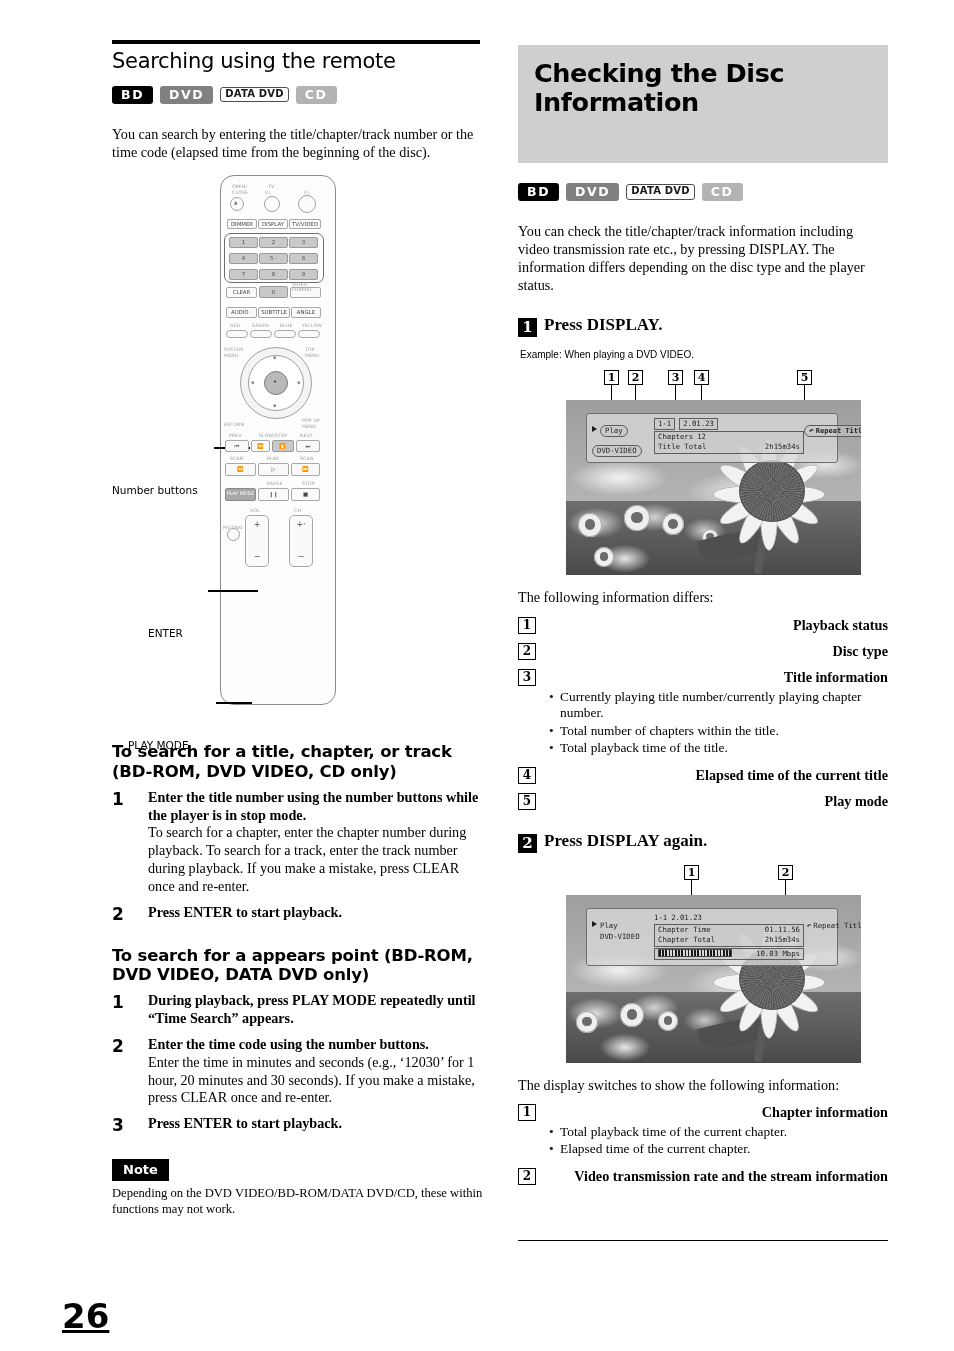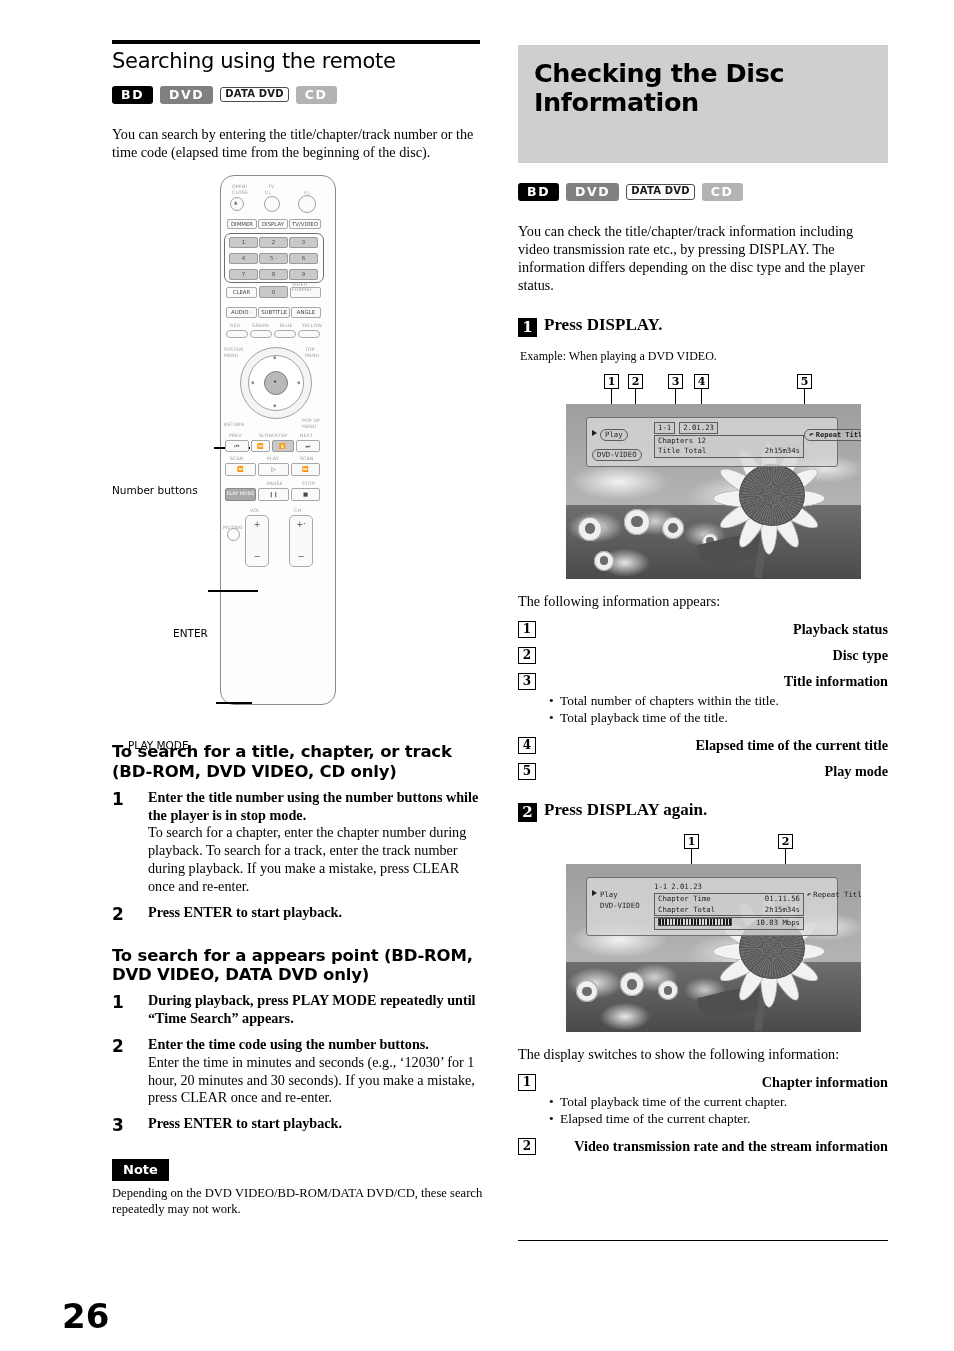--- a/index.html
+++ b/index.html
@@ -103,21 +103,21 @@
 
   .bignum {
     display:inline-block; background:#000; color:#fff;
     font-family:"DejaVu Serif", serif; font-weight:bold; font-size:15px;
     width:19px; height:19px; line-height:19px; text-align:center;
     vertical-align:-2px; margin-right:7px;
   }
   h3.stepbig {
     font-size:17px; font-weight:bold; margin:20px 0 12px 0; line-height:1.2;
   }
-  .example { font-family:Liberation Serif, serif; font-size:12px; margin:0 0 10px 2px; }
+  .example { font-family:Liberation Sans, sans-serif; font-size:10px; margin:0 0 10px 2px; }
 
   
   .shot-wrap { position:relative; width:295px; margin-left:48px; }
   .callouts { position:relative; height:30px; }
   .cnum {
     position:absolute; top:0; width:15px; height:15px;
     border:1.3px solid #000; background:#fff;
     font-family:"DejaVu Serif", serif; font-weight:bold; font-size:11px;
     line-height:13px; text-align:center;
   }
@@ -234,21 +234,21 @@
   .ninfo-body { flex:1; }
   .ninfo-title { font-weight:bold; font-size:14.2px; line-height:1.22;text-align:right; }
   ul.bl { margin:2px 0 0 0; padding-left:17px; list-style:none; }
   ul.bl li { font-size:13.4px; line-height:1.24; margin-bottom:1px; position:relative; }
   ul.bl li::before { content:'\2022'; position:absolute; left:-11px; }
 
   .bottom-rule { position:absolute; left:518px; top:1240px; width:370px; border-top:1.3px solid #000; }
 
   .pageno {
     position:absolute; left:62px; top:1296px;
-    font-family:"DejaVu Sans", sans-serif; font-weight:bold; font-size:34px;
+    font-family:"DejaVu Sans", sans-serif; font-weight:bold; font-size:34px;text-decoration:underline;
   }
 </style>
 </head>
 <body>
 
 <div class="page">
 
   <div class="col-left">
 
     <div class="rule-top"></div>
@@ -263,21 +263,21 @@
 
     <p class="body">You can search by entering the title/chapter/track number or the time code (elapsed time from the beginning of the disc).</p>
 
     
     <div class="remote-figure">
       <div class="remote-body"></div>
 
       <span class="lbl" style="left:0px;  top:266px;">Number buttons</span>
       <div class="leader" style="left:102px; top:272px; width:36px;"></div>
 
-      <span class="lbl" style="left:61px; top:409px;">ENTER</span>
+      <span class="lbl" style="left:36px; top:409px;">ENTER</span>
       <div class="leader" style="left:96px; top:415px; width:50px;"></div>
 
       <span class="lbl" style="left:16px; top:521px;">PLAY MODE</span>
       <div class="leader" style="left:104px; top:527px; width:36px;"></div>
 
       <span class="rtxt" style="left:120px; top:9px;">OPEN/</span>
       <span class="rtxt" style="left:120px; top:15px;">CLOSE</span>
       <span class="rtxt" style="left:156px; top:9px;">TV</span>
       <span class="rtxt" style="left:153px; top:15px;">I/⍙</span>
       <span class="rtxt" style="left:192px; top:15px;">I/⍙</span>
@@ -438,21 +438,21 @@
     </div>
 
     <div class="step">
       <div class="step-num">3</div>
       <div class="step-body">
         <span class="step-lead">Press ENTER to start playback.</span>
       </div>
     </div>
 
     <div class="note-tag">Note</div>
-    <p class="note-text">Depending on the DVD VIDEO/BD-ROM/DATA DVD/CD, these search repeatedly may not work.</p>
+    <p class="note-text">Depending on the DVD VIDEO/BD-ROM/DATA DVD/CD, these within functions may not work.</p>
   </div>
 
   <div class="col-right">
 
     <div class="gray-title">
       <h1>Checking the Disc Information</h1>
     </div>
 
     <div class="badges" style="margin-top:20px;">
       <span class="badge bd">BD</span>
@@ -536,39 +536,40 @@
               </div>
             </div>
             <div class="osd-right">
               <span class="osd-rep"><span class="loop-ico">↶</span><span>Repeat Title</span></span>
             </div>
           </div>
         </div>
       </div>
     </div>
 
-    <p class="lead">The following information appears:</p>
+    <p class="lead">The following information differs:</p>
 
     <div class="ninfo">
       <div class="nbox">1</div>
       <div class="ninfo-body">
           <div class="ninfo-title">Playback status</div>
         </div>
     </div>
     <div class="ninfo">
       <div class="nbox">2</div>
       <div class="ninfo-body">
           <div class="ninfo-title">Disc type</div>
         </div>
     </div>
     <div class="ninfo">
       <div class="nbox">3</div>
       <div class="ninfo-body">
         <div class="ninfo-title">Title information</div>
         <ul class="bl">
+          <li>Currently playing title number/currently playing chapter number.</li>
           <li>Total number of chapters within the title.</li>
           <li>Total playback time of the title.</li>
         </ul>
       </div>
     </div>
     <div class="ninfo">
       <div class="nbox">4</div>
       <div class="ninfo-body">
           <div class="ninfo-title">Elapsed time of the current title</div>
         </div>

